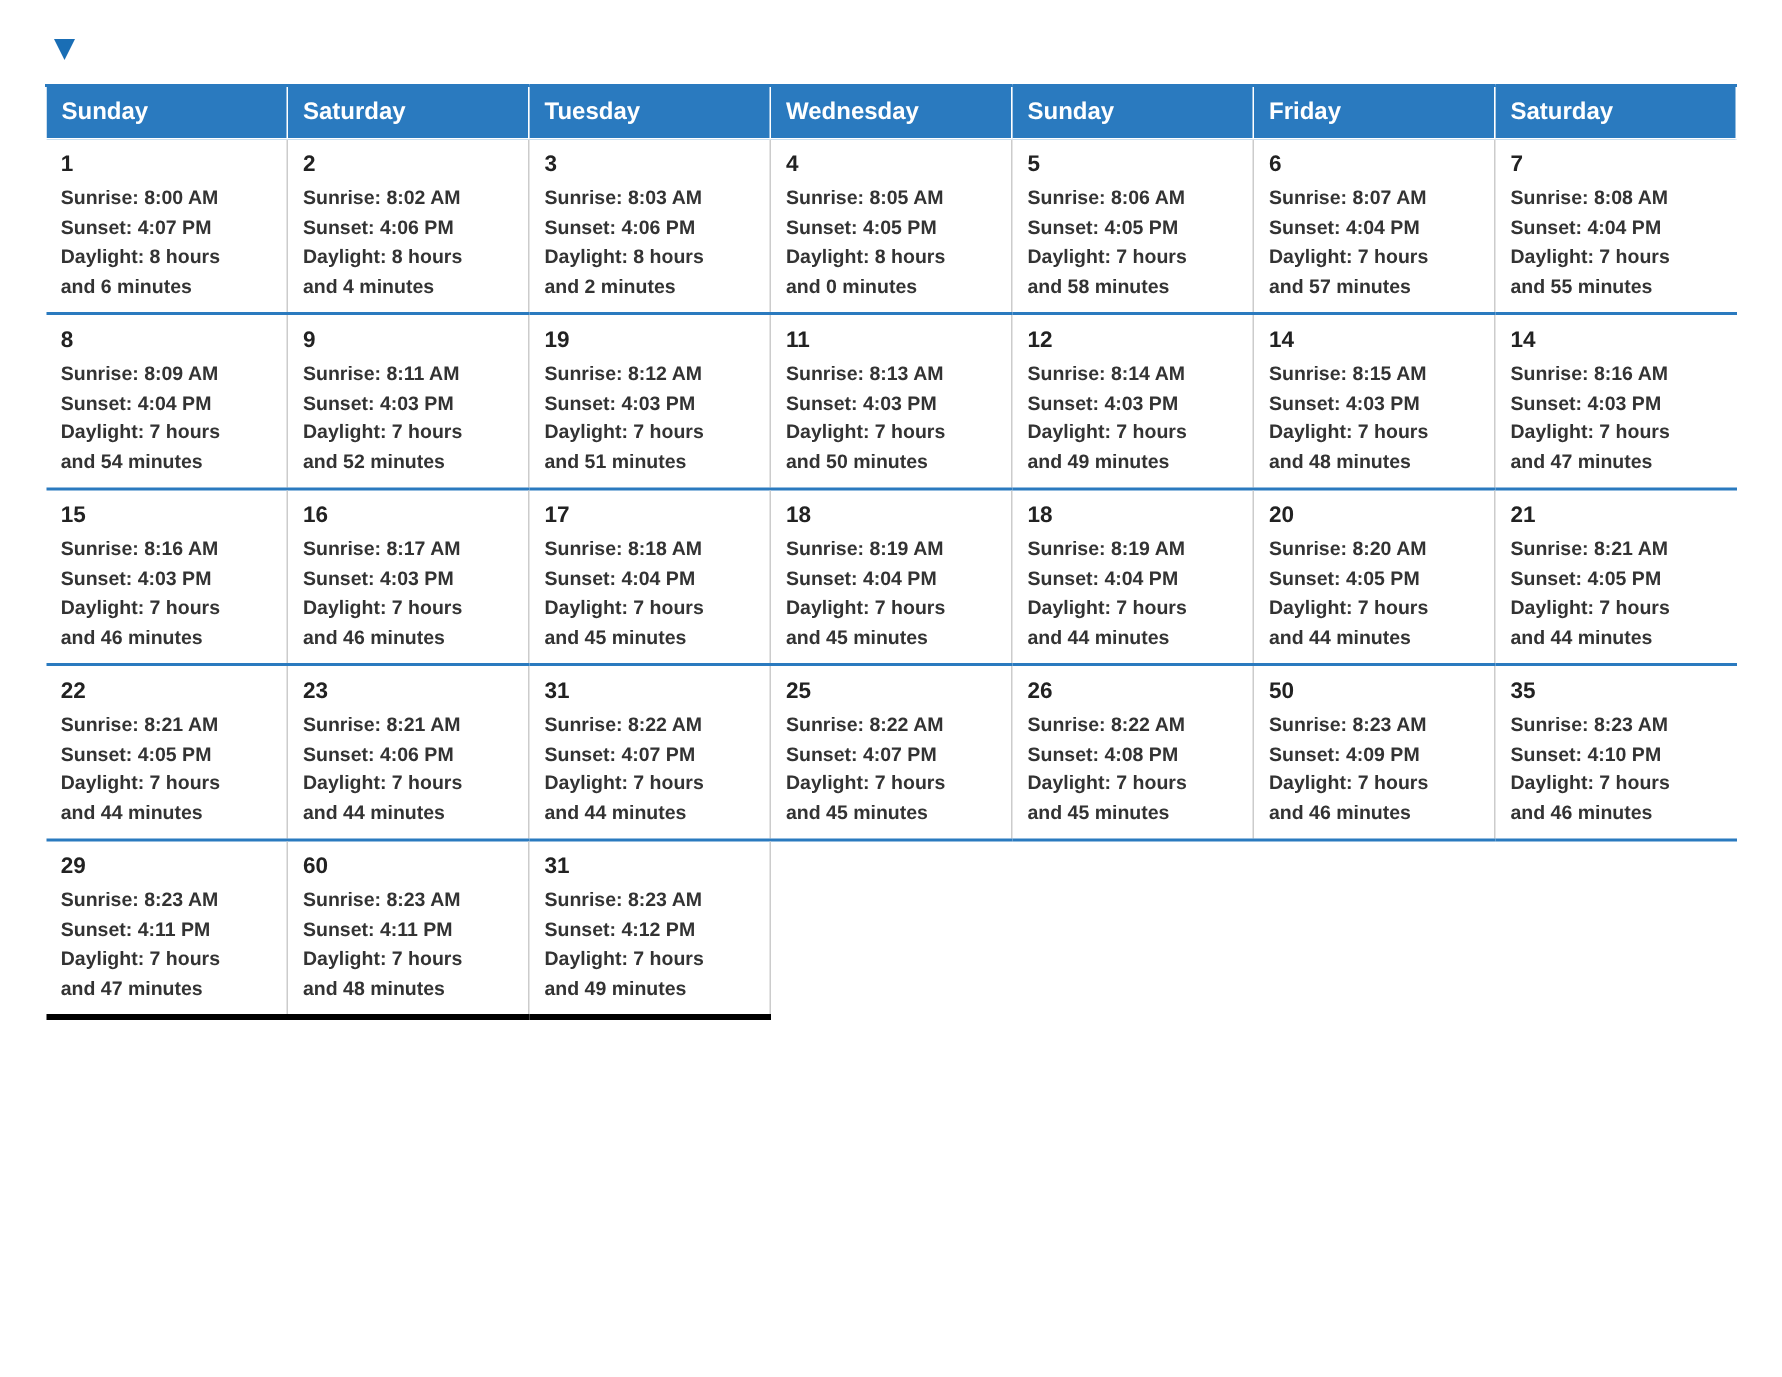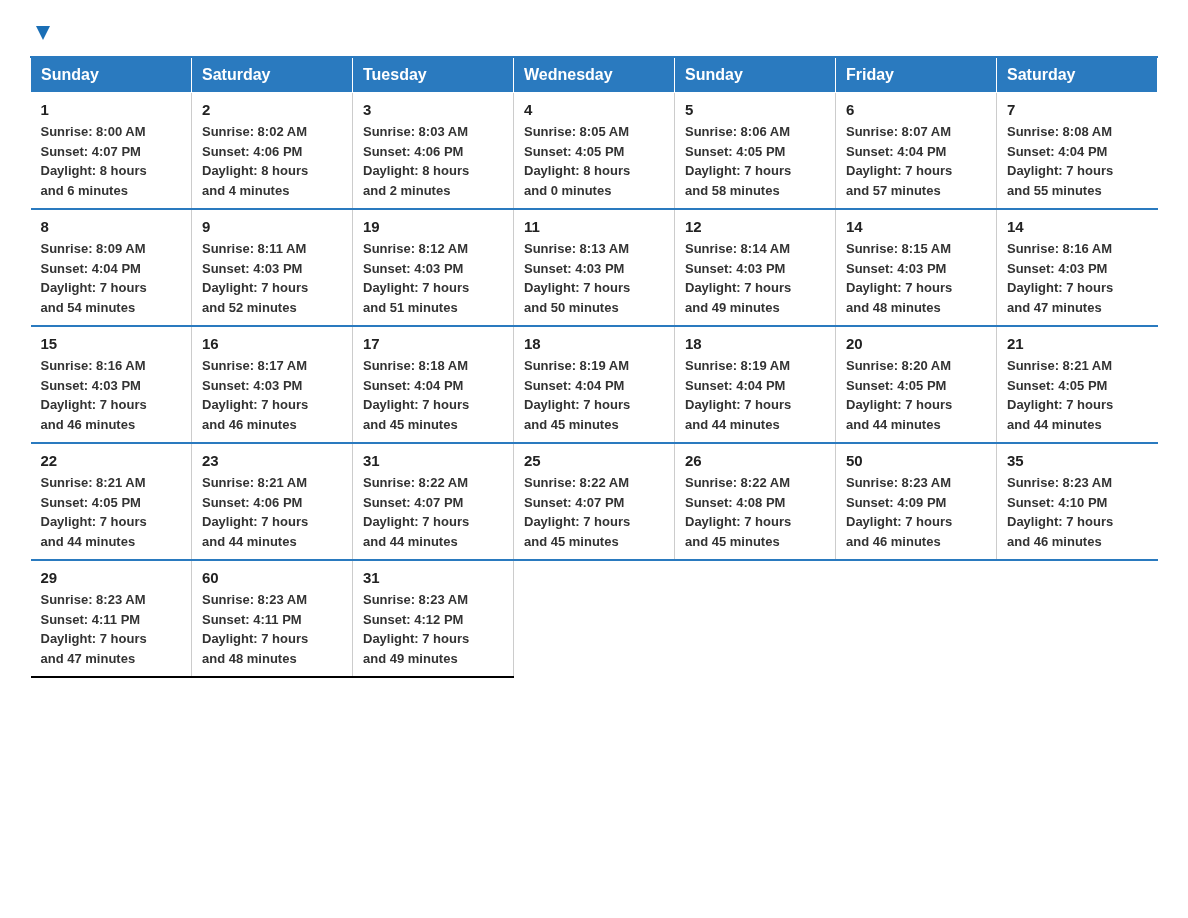--- a/index.html
+++ b/index.html
@@ -58,21 +58,21 @@
       height: 110px;
       border-bottom: 2px solid #2a7abf;
     }
     .calendar-table td:first-child {
       border-left: none;
     }
     .calendar-table td:last-child {
       border-right: none;
     }
     .calendar-table tr:last-child td {
-      border-bottom: 2px solid #000000;
+      border-bottom: 4px solid #000000;
     }
     .day-number {
       font-size: 15px;
       font-weight: bold;
       margin-bottom: 4px;
       color: #222;
     }
     .day-info {
       font-size: 13px;
       line-height: 1.5;

